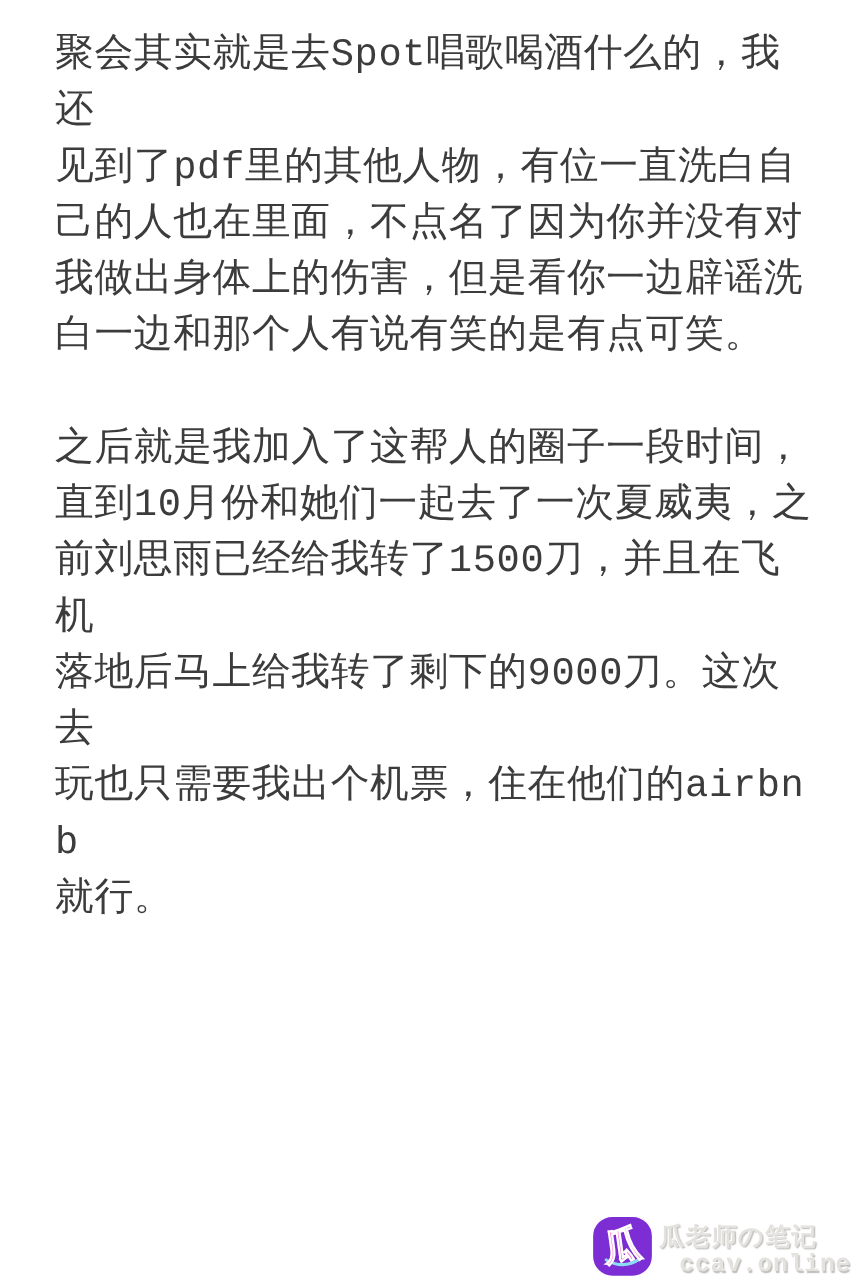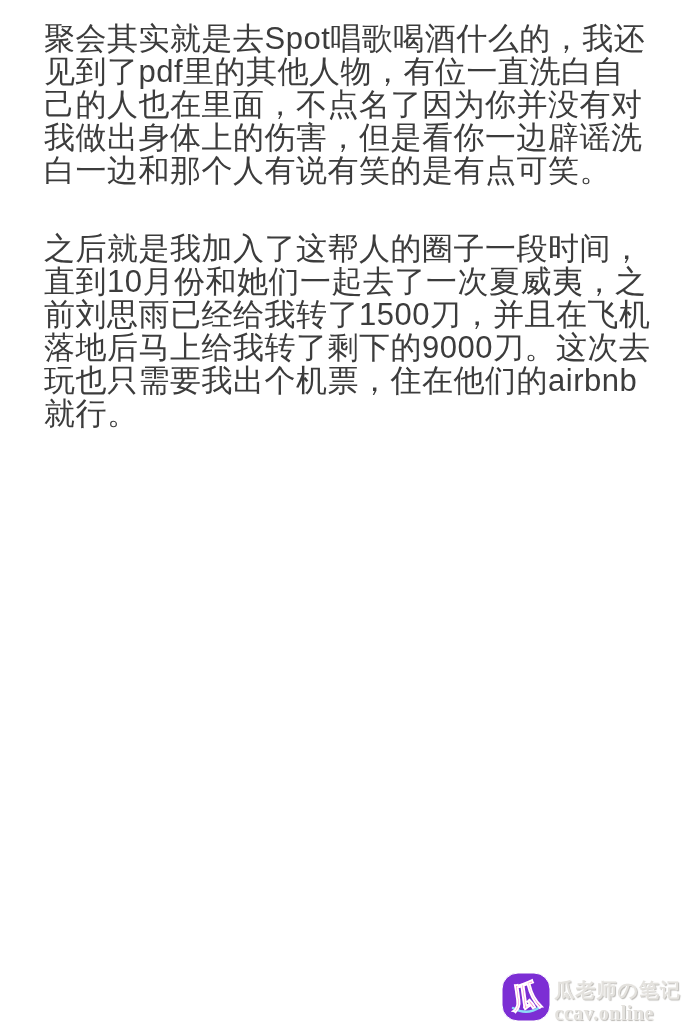--- a/index.html
+++ b/index.html
@@ -17,26 +17,27 @@
   }
   .text-block {
     position: absolute;
     top: 22px;
     left: 44px;
     width: 608px;
   }
   .text-block p {
     margin: 0 0 45px 0;
     font-size: 31px;
-    line-height: 33px;
+    line-height: 45px;
     font-weight: 500;
     color: #3c3c3c;
     letter-spacing: 0.5px;
     white-space: pre-line;
     word-break: break-all;
+    font-family: Liberation Mono, monospace;
   }
   .text-block p:last-child {
     margin-bottom: 0;
   }
   .watermark {
     position: absolute;
     right: 2px;
     bottom: 0;
     display: flex;
     align-items: flex-start;
@@ -55,28 +56,29 @@
   .wm-site-name {
     font-size: 20px;
     font-weight: bold;
     letter-spacing: 1px;
     color: #e4e2de;
     text-shadow: -1px -1px 0 #ffffff, 1px 1px 1px #bdbbb7;
     line-height: 24px;
     white-space: nowrap;
   }
   .wm-site-url {
-    font-family: Liberation Serif, serif;
+    font-family: Liberation Mono, monospace;
     font-size: 20px;
     font-weight: bold;
     color: #e4e2de;
     text-shadow: -1px -1px 0 #ffffff, 1px 1px 1px #bdbbb7;
     line-height: 22px;
     letter-spacing: 0.5px;
     white-space: nowrap;
+    margin-left: 16px;
   }
 </style>
 </head>
 <body>
 
 <div class="page">
 
   <div class="text-block">
     <p>聚会其实就是去Spot唱歌喝酒什么的，我还
 见到了pdf里的其他人物，有位一直洗白自

